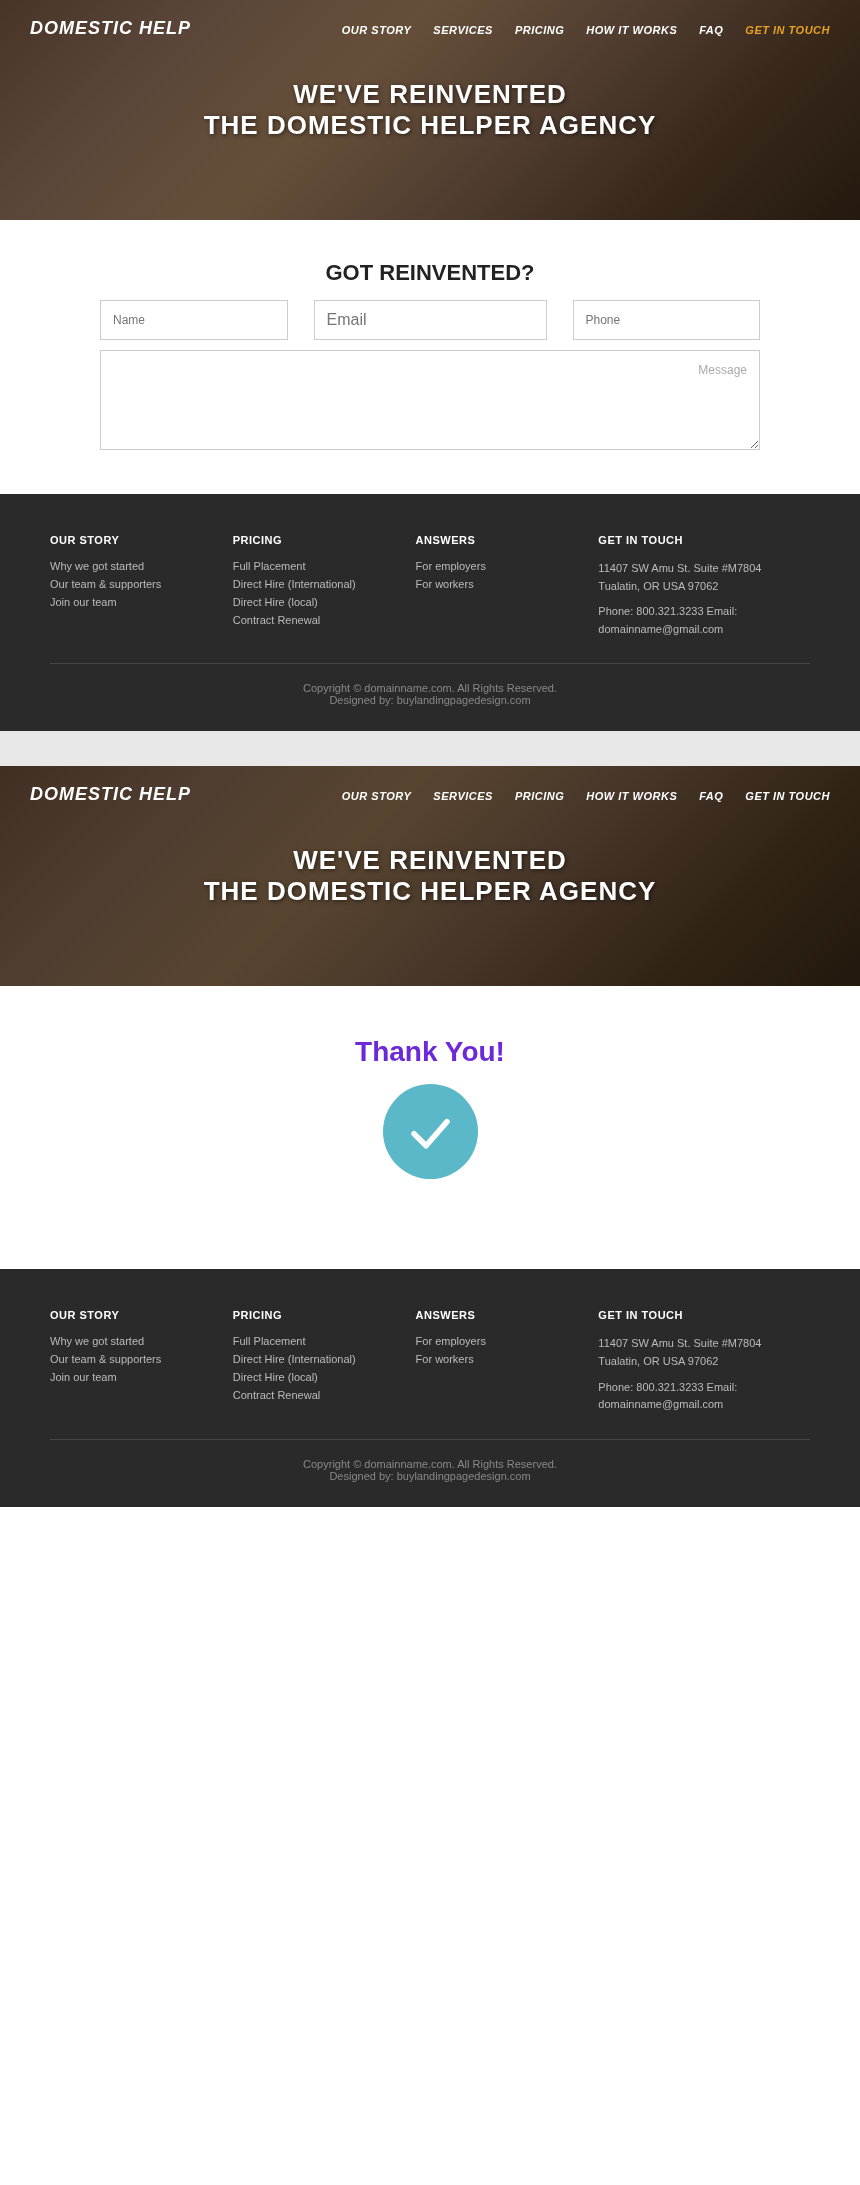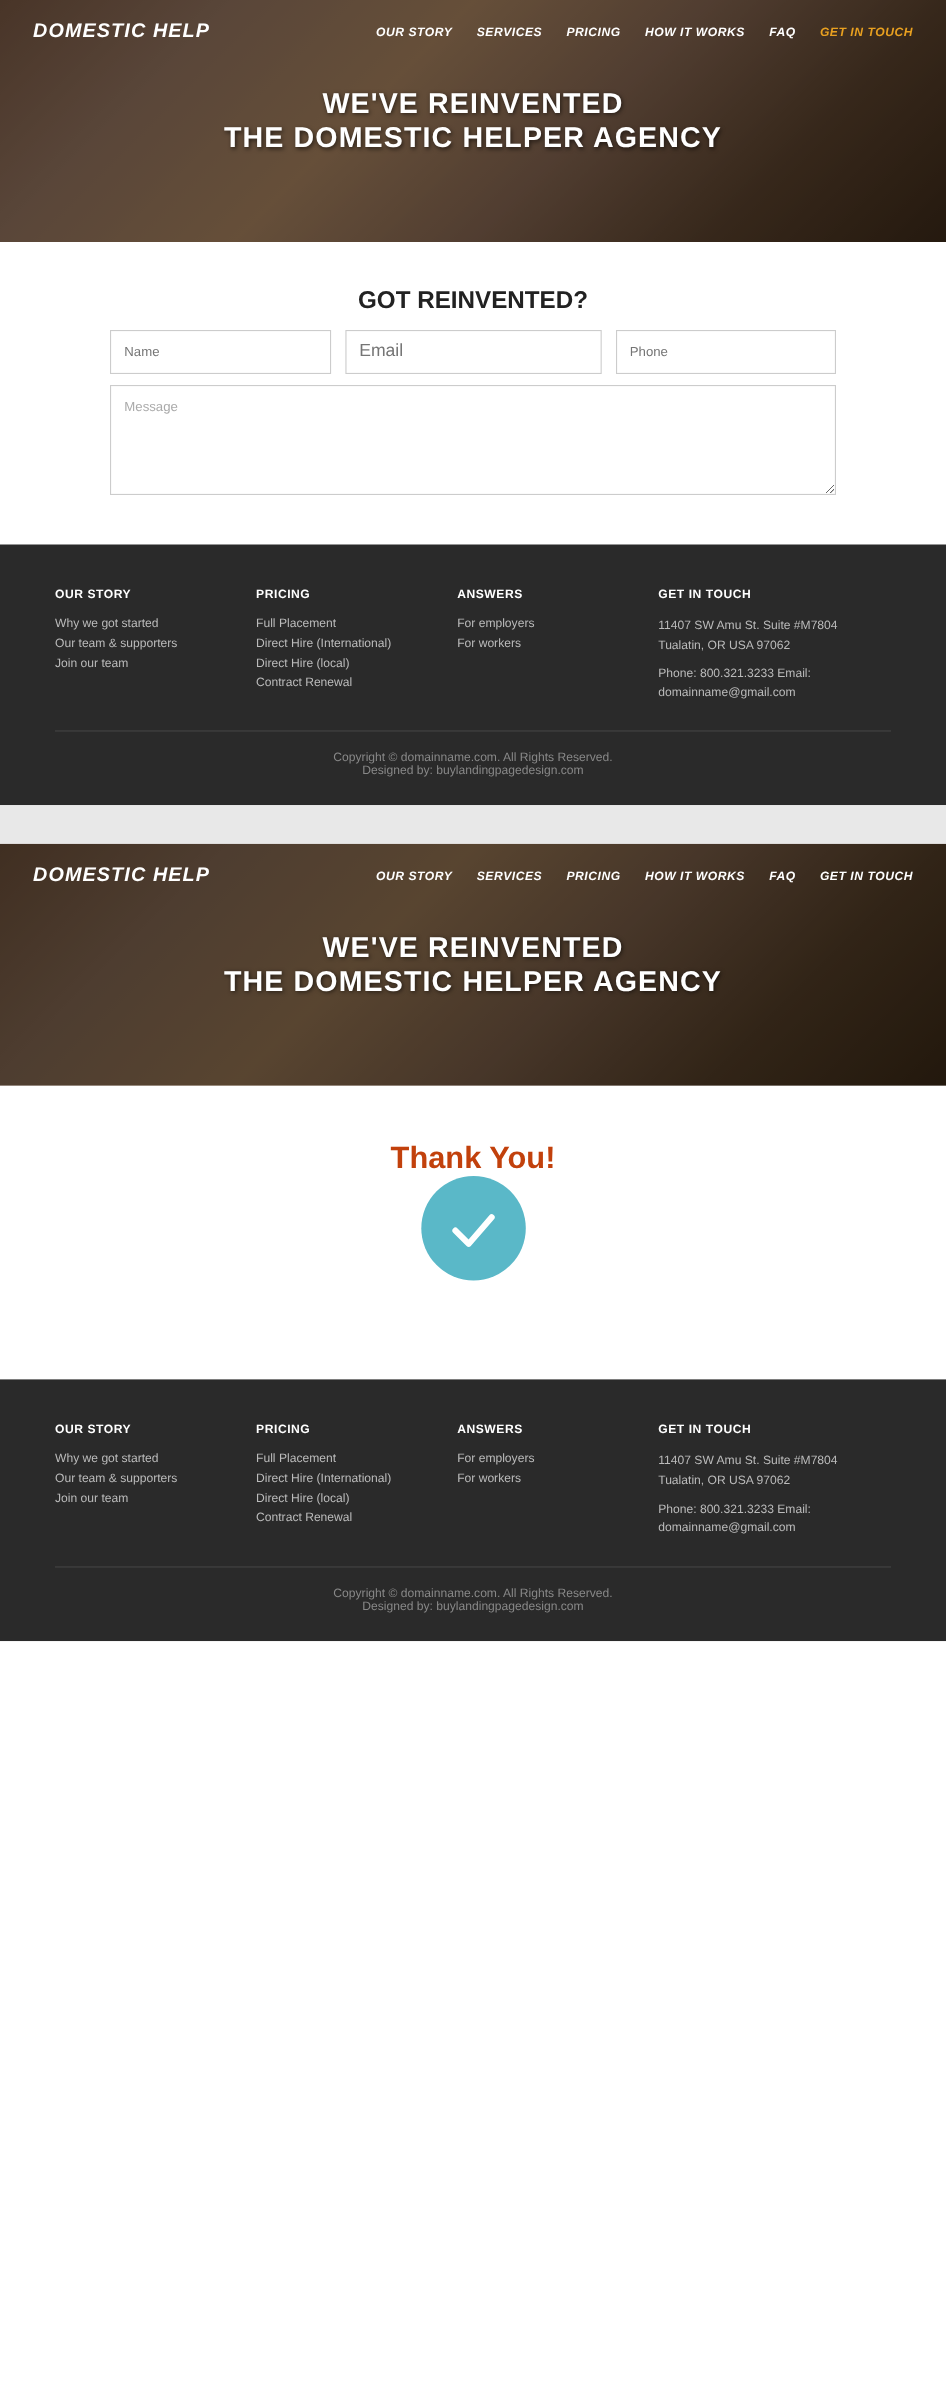--- a/index.html
+++ b/index.html
@@ -19,20 +19,21 @@
     textarea {
       width: 100%;
       padding: 12px;
       border: 1px solid #ccc;
       font-size: 12px;
       color: #888;
       height: 100px;
       resize: vertical;
       outline: none;
       font-family: Arial, sans-serif;
+      text-align: right;
     }
     textarea::placeholder { color: #aaa; }
   </style>
 </head>
 <body>
 
 <div style="position:relative; width:100%; height:220px; overflow:hidden;">
   <div style="position:absolute;inset:0;background:linear-gradient(135deg,#6b5040 0%,#8a7060 20%,#a08060 40%,#7a6050 60%,#4a3828 80%,#2a1e12 100%);"></div>
   <div style="position:absolute;inset:0;background:rgba(30,20,10,0.45);"></div>
   <nav style="position:absolute;top:0;left:0;right:0;display:flex;align-items:center;justify-content:space-between;padding:18px 30px;z-index:10;">
@@ -50,21 +51,21 @@
     <div style="text-align:center;">
       <div style="color:#fff;font-size:26px;font-weight:900;text-transform:uppercase;text-shadow:1px 1px 4px rgba(0,0,0,0.6);letter-spacing:1px;">WE'VE REINVENTED</div>
       <div style="color:#fff;font-size:26px;font-weight:900;text-transform:uppercase;text-shadow:1px 1px 4px rgba(0,0,0,0.6);letter-spacing:1px;">THE DOMESTIC HELPER AGENCY</div>
     </div>
   </div>
 </div>
 
 <div style="padding:40px 100px;text-align:center;background:#fff;">
   <h2 style="font-size:22px;font-weight:900;color:#222;margin-bottom:14px;">GOT REINVENTED?</h2>
   <div style="text-align:left;">
-    <div style="display:flex;gap:13px;margin-bottom:10px;">
+    <div style="display:flex;gap:26px;margin-bottom:10px;">
       <input type="text" placeholder="Name" style="flex: 1 1 0%; padding: 10px 12px; border: 1px solid rgb(204, 204, 204); font-size: 12px; color: rgb(136, 136, 136); outline: none;">
       <input type="email" placeholder="Email" style="flex: 1 1 0%; padding: 10px 12px; border: 1px solid rgb(204, 204, 204); font-size: 16px; color: rgb(136, 136, 136); outline: none;">
       <input type="tel" placeholder="Phone" style="flex: 1 1 0%; padding: 10px 12px; border: 1px solid rgb(204, 204, 204); font-size: 12px; color: rgb(136, 136, 136); outline: none;">
     </div>
     <textarea placeholder="Message" style="width: 100%; padding: 12px; border: 1px solid rgb(204, 204, 204); font-size: 12px; color: rgb(136, 136, 136); height: 100px; resize: vertical; outline: none; font-family: Arial, sans-serif;"></textarea>
   </div>
 </div>
 
 <footer style="background:#2a2a2a;color:#fff;padding:40px 50px 25px;">
   <div style="display:grid;grid-template-columns:1fr 1fr 1fr 1.3fr;gap:20px;margin-bottom:25px;">
@@ -116,21 +117,21 @@
   </nav>
   <div style="position:absolute;inset:0;display:flex;align-items:center;justify-content:center;z-index:2;">
     <div style="text-align:center;">
       <div style="color:#fff;font-size:26px;font-weight:900;text-transform:uppercase;text-shadow:1px 1px 4px rgba(0,0,0,0.6);letter-spacing:1px;">WE'VE REINVENTED</div>
       <div style="color:#fff;font-size:26px;font-weight:900;text-transform:uppercase;text-shadow:1px 1px 4px rgba(0,0,0,0.6);letter-spacing:1px;">THE DOMESTIC HELPER AGENCY</div>
     </div>
   </div>
 </div>
 
 <div style="padding:50px 100px;text-align:center;background:#fff;">
-  <h2 style="font-size:28px;font-weight:900;color:#c2410c;">Thank You!</h2>
+  <h2 style="font-size:28px;font-weight:900;color:#6d28d9;margin-bottom:16px;">Thank You!</h2>
   <div style="width:95px;height:95px;border-radius:50%;background:#5ab8c8;display:flex;align-items:center;justify-content:center;margin:0 auto 40px;">
     <svg viewBox="0 0 50 50" width="55" height="55">
       <polyline points="10,27 21,38 40,16" fill="none" stroke="#fff" stroke-width="5" stroke-linecap="round" stroke-linejoin="round"></polyline>
     </svg>
   </div>
 </div>
 
 <footer style="background:#2a2a2a;color:#fff;padding:40px 50px 25px;">
   <div style="display:grid;grid-template-columns:1fr 1fr 1fr 1.3fr;gap:20px;margin-bottom:25px;">
     <div>

